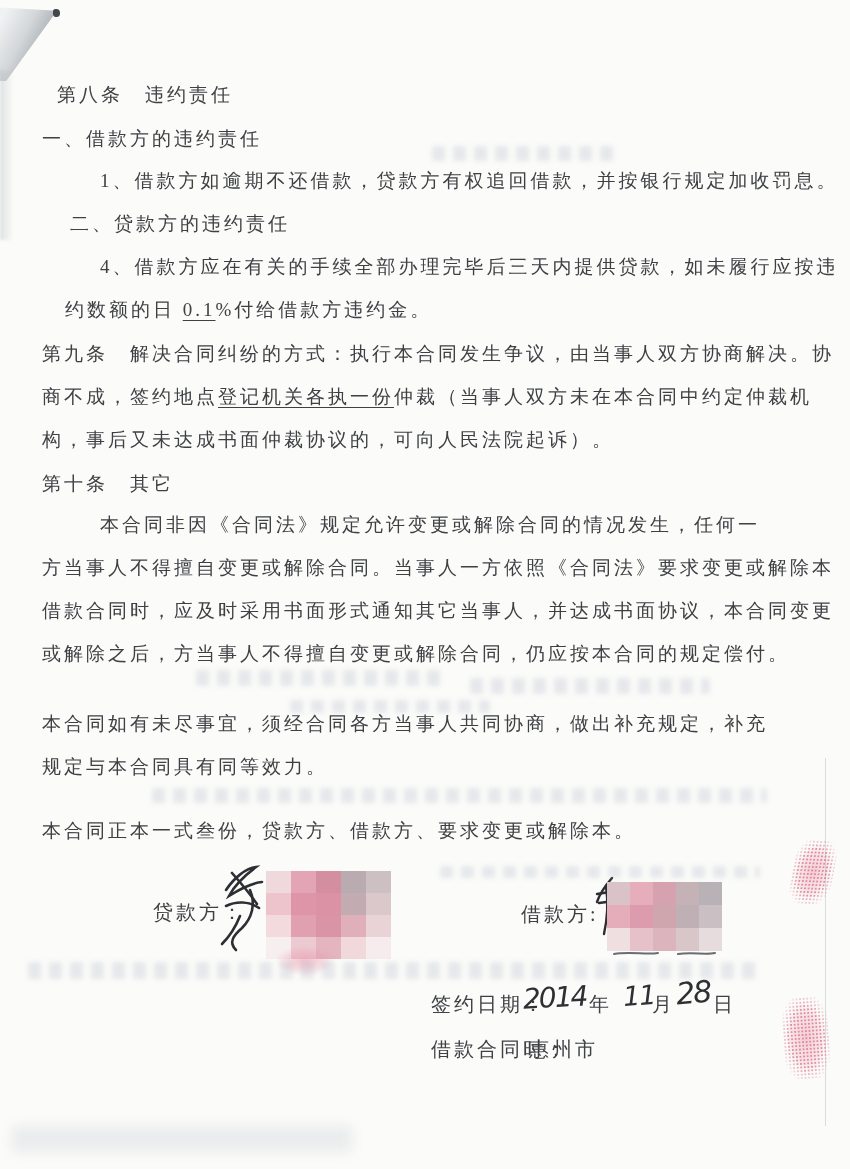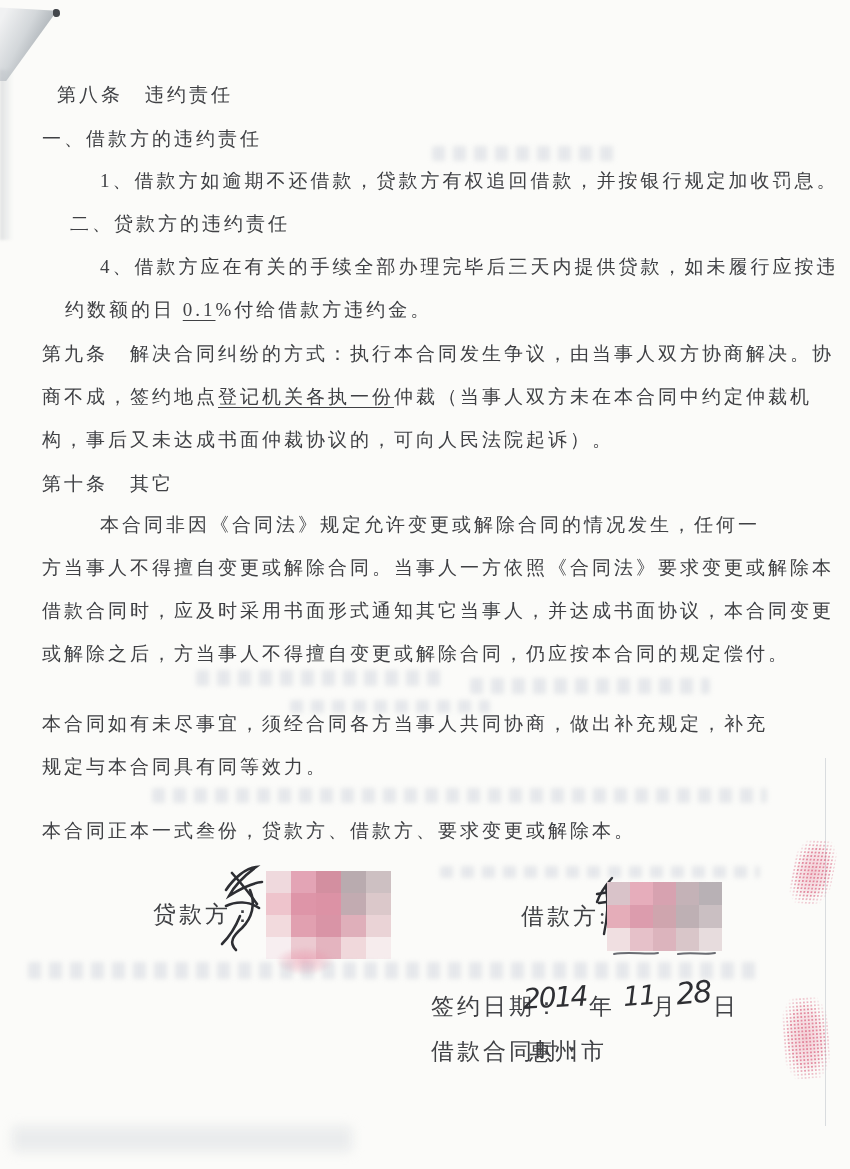--- a/index.html
+++ b/index.html
@@ -34,21 +34,21 @@
     background:repeating-linear-gradient(90deg,rgba(148,158,180,.20) 0 13px,rgba(148,158,180,0) 13px 21px);
     filter:blur(2.4px);
   }
   .ghost.light{background:rgba(203,208,214,.35);filter:blur(6px);}
   
   .line{
     position:absolute;white-space:nowrap;
     font-size:19px;letter-spacing:3px;line-height:22px;
   }
   .line .u{text-decoration:underline;text-underline-offset:4px;}
-  .lbl{position:absolute;font-size:23px;letter-spacing:3px;white-space:nowrap;}
+  .lbl{position:absolute;font-size:20px;letter-spacing:3px;white-space:nowrap;}
   .hand{
     position:absolute;font-family:"DejaVu Sans",sans-serif;font-style:italic;
     color:#2e2f33;white-space:nowrap;
   }
   
   .mosaic{position:absolute;display:grid;gap:0;filter:blur(.3px);}
   .sig-svg{position:absolute;overflow:visible;}
   .smudge{
     position:absolute;border-radius:50%;
     background:radial-gradient(closest-side,rgba(233,146,168,.55),rgba(233,146,168,.25) 55%,rgba(233,146,168,0) 85%);

